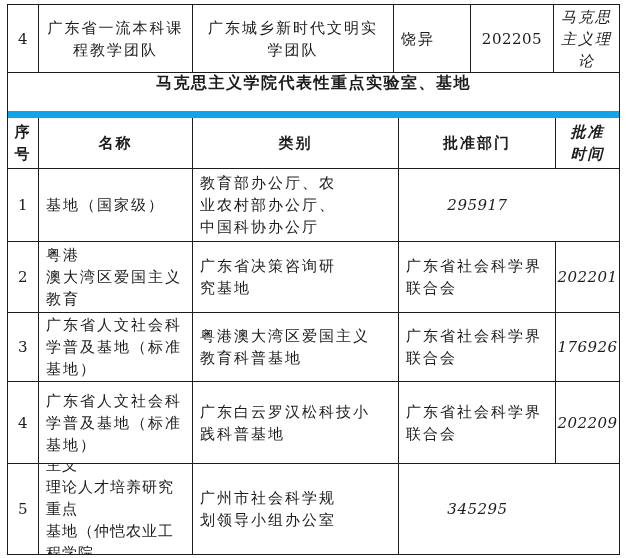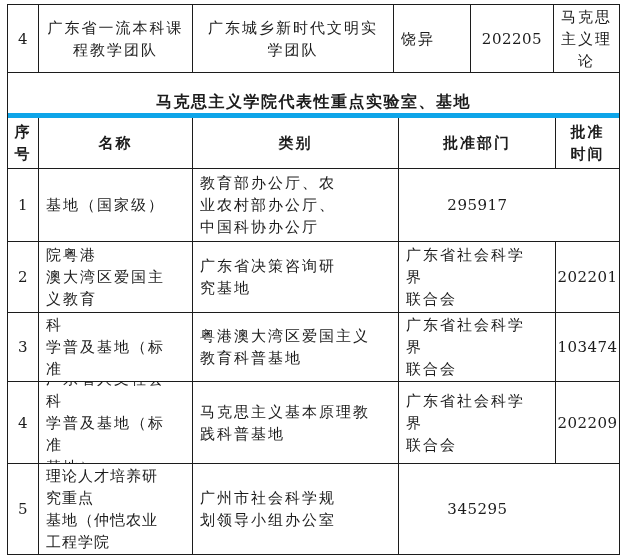--- a/index.html
+++ b/index.html
@@ -23,40 +23,40 @@
     border-bottom: 1px solid #1c1c1c;
   }
   .row:last-child { border-bottom: none; }
   .cols6 { grid-template-columns: 31px 154px 201px 77px 83px 1fr; }
   .cols5 { grid-template-columns: 31px 154px 206px 157px 1fr; }
   .cell {
     border-right: 1px solid #1c1c1c;
     display: flex;
     align-items: center;
     justify-content: flex-start;
-    padding: 3px 20px 3px 7px;
+    padding: 3px 9px 3px 7px;
     font-size: 15px;
     line-height: 22px;
     letter-spacing: 2px;
     white-space: pre-line;
     overflow: hidden;
   }
-  .cell:last-child { border-right: none; }
+  .cell:last-child { border-right: none; font-style: italic; }
   .center {
     justify-content: center;
     text-align: center;
     padding: 3px 2px;
   }
   .num { letter-spacing: 0.5px; }
   .bold { font-weight: bold; }
   .section-row {
     display: flex;
-    align-items: flex-end;
+    align-items: flex-start;
     justify-content: center;
-    border-bottom: 5px solid #0ea5e9;
+    border-bottom: 7px solid #0ea5e9;
     font-weight: bold;
     font-size: 16px;
     letter-spacing: 1.5px;
   }
 </style>
 </head>
 <body>
 
 <div class="doc-table">
 
@@ -110,29 +110,29 @@
 
   <div class="row cols5" style="height:69px">
     <div class="cell center num">3</div>
     <div class="cell">广东省人文社会科
 学普及基地（标准
 基地）</div>
     <div class="cell">粤港澳大湾区爱国主义
 教育科普基地</div>
     <div class="cell">广东省社会科学界
 联合会</div>
-    <div class="cell center num">103474</div>
+    <div class="cell center num">176926</div>
   </div>
 
   <div class="row cols5" style="height:82px">
     <div class="cell center num">4</div>
     <div class="cell">广东省人文社会科
 学普及基地（标准
 基地）</div>
-    <div class="cell">马克思主义基本原理教
+    <div class="cell">广东白云罗汉松科技小
 践科普基地</div>
     <div class="cell">广东省社会科学界
 联合会</div>
     <div class="cell center num">202209</div>
   </div>
 
   <div class="row cols5" style="height:90px">
     <div class="cell center num">5</div>
     <div class="cell" style="letter-spacing:1px">广州市青年马克思主义
 理论人才培养研究重点

